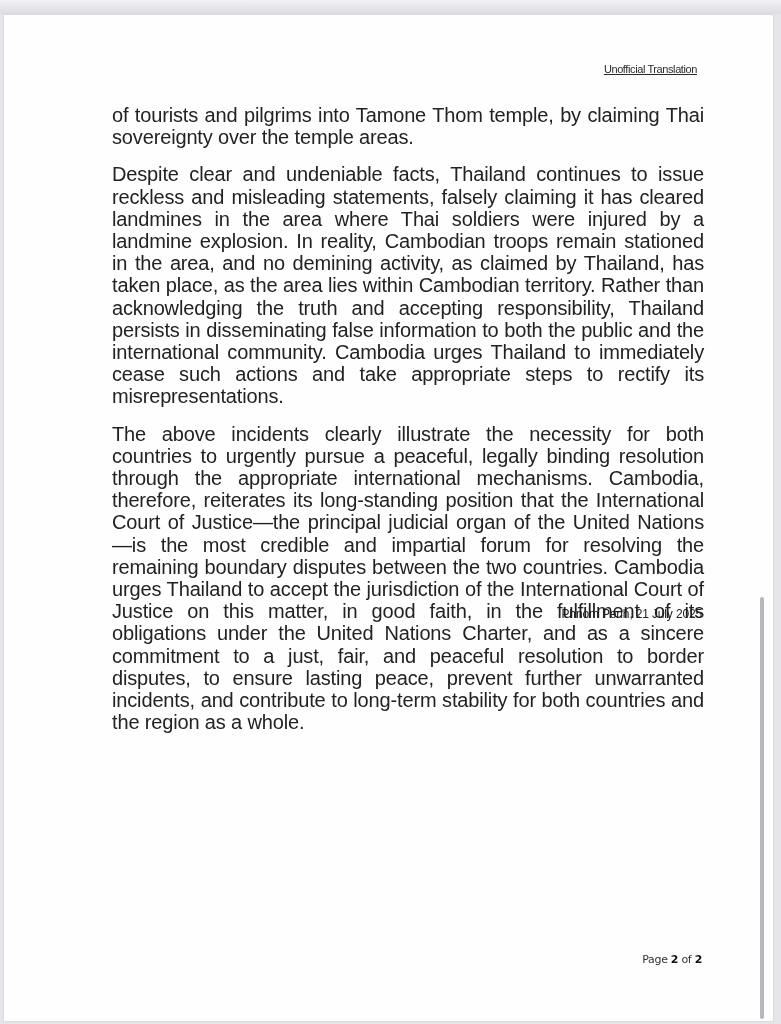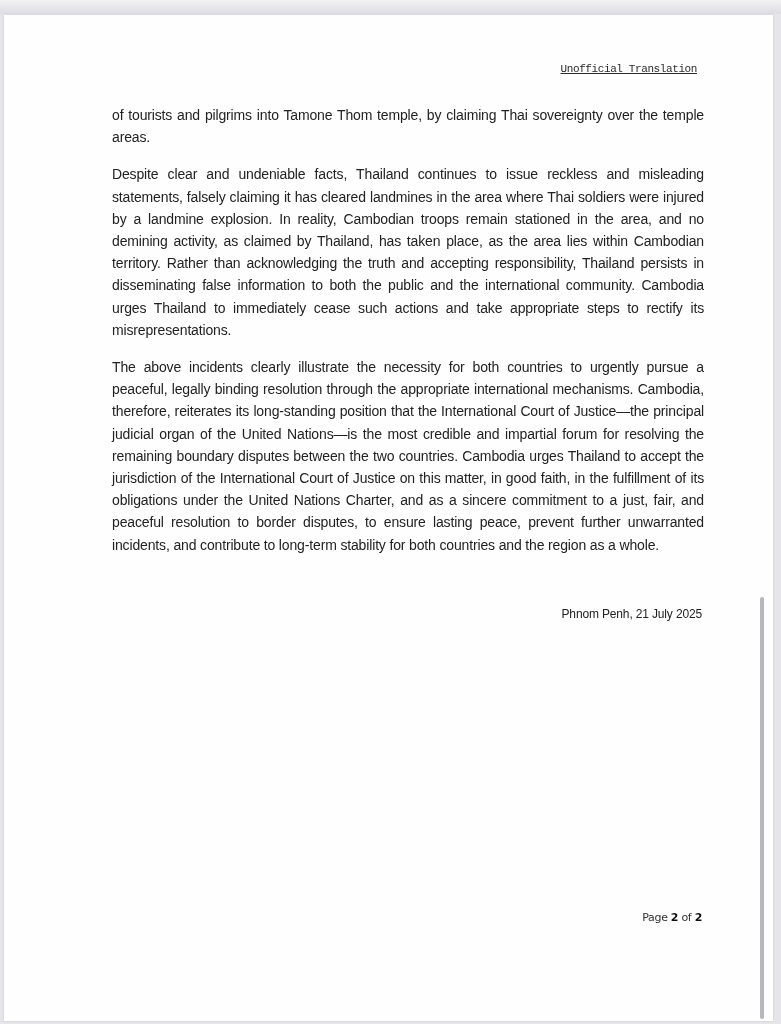--- a/index.html
+++ b/index.html
@@ -26,52 +26,52 @@
       top: 15px;
       width: 769px;
       height: 1006px;
       background: #fefefe;
       box-shadow: 0 0 2px rgba(0,0,0,0.15);
     }
     .header-note {
       position: absolute;
       right: 76px;
       top: 48px;
-      font-family: Liberation Mono, monospace;
+      font-family: Liberation Sans, sans-serif;
       font-size: 11px;
       letter-spacing: -0.4px;
       color: #2a2a2a;
       text-decoration: underline;
     }
     .body-text {
       position: absolute;
       left: 108px;
       top: 89px;
       width: 592px;
-      font-size: 14px;
+      font-size: 20px;
       line-height: 22.2px;
       color: #222;
       text-align: justify;
       letter-spacing: -0.15px;
     }
     .body-text p {
       margin: 0 0 15px 0;
     }
     .signature {
       position: absolute;
       right: 71px;
       top: 592px;
       font-size: 12px;
       color: #222;
       letter-spacing: -0.15px;
     }
     .footer {
       position: absolute;
       right: 71px;
-      top: 896px;
+      top: 938px;
       font-family: "DejaVu Sans", sans-serif;
       font-size: 11px;
       color: #333;
       letter-spacing: -0.3px;
     }
     .footer b { font-weight: bold; color: #111; }
     .scrollbar-track {
       position: absolute;
       right: 8px;
       top: 0;

